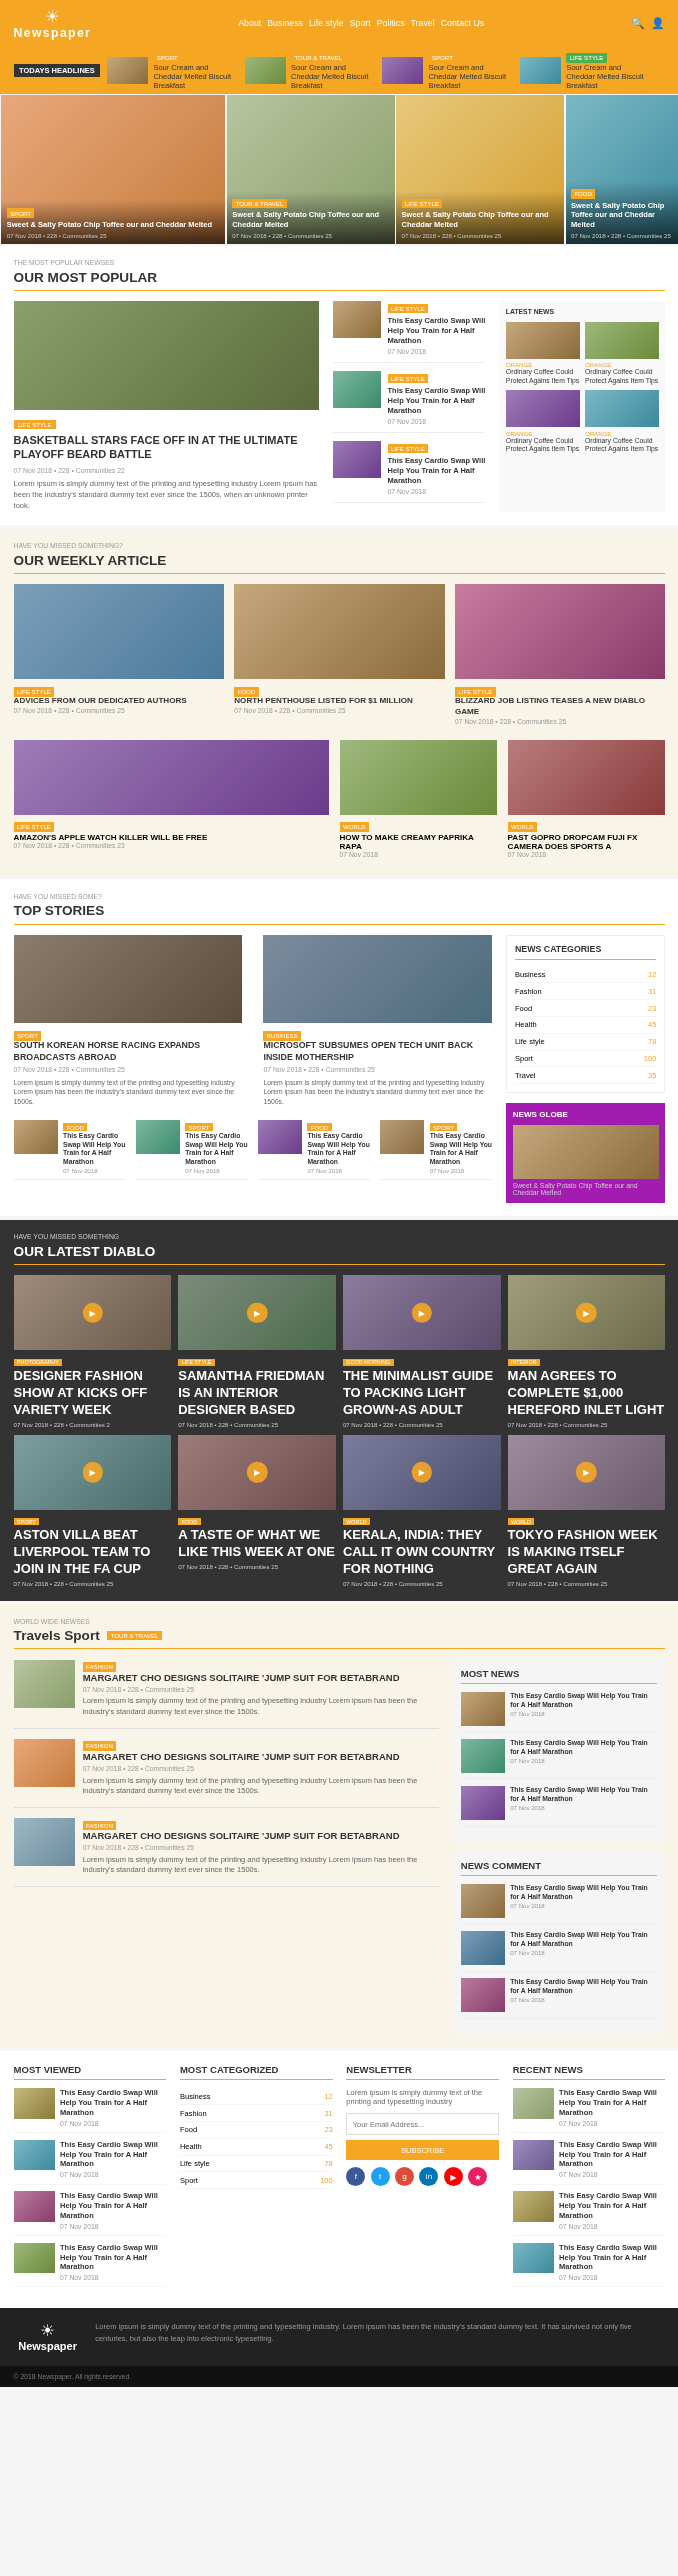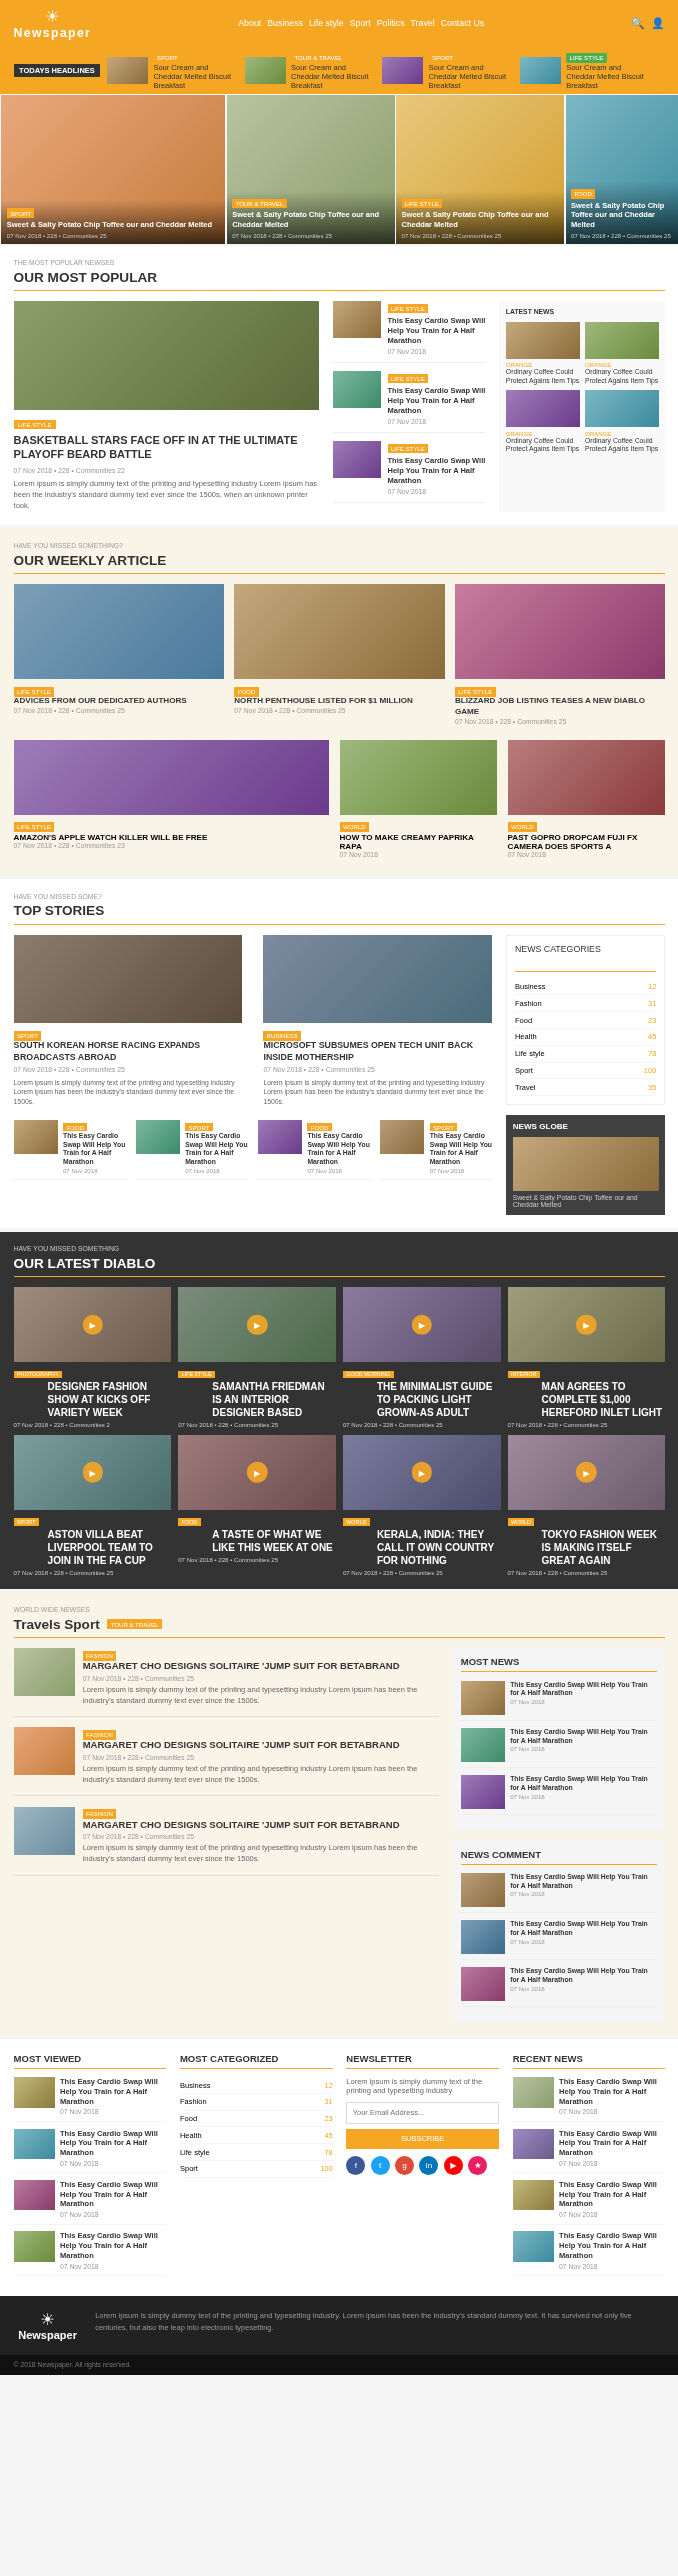--- a/index.html
+++ b/index.html
@@ -97,25 +97,25 @@
     .top-stories-sidebar { flex: 1; }
     .top-stories-grid { display: flex; gap: 21px; margin-bottom: 13.6px; }
     .story-card { flex: 1; }
     .story-thumb { width: 100%; height: 88px; margin-bottom: 5.4px; }
     .story-bg-1 { background: linear-gradient(135deg, #8b7c6b 0%, #5b4c3b 100%); }
     .story-bg-2 { background: linear-gradient(135deg, #7c8b9e 0%, #4b6b7c 100%); }
     .story-title { font-size: 8.8px; font-weight: bold; color: #333; line-height: 1.3; margin-bottom: 3.4px; }
     .story-excerpt { font-size: 6.8px; color: #666; line-height: 1.4; }
 
     .categories-box { background: white; border: 0.7px solid #eee; padding: 8.1px; margin-bottom: 10.2px; }
-    .categories-title { font-size: 8.8px; font-weight: normal; color: #333; margin-bottom: 6.8px; border-bottom: 1.4px solid #f5a623; padding-bottom: 17px; }
+    .categories-title { font-size: 8.8px; font-weight: bold; color: #333; margin-bottom: 6.8px; border-bottom: 1.4px solid #f5a623; padding-bottom: 5px; }
     .category-item { display: flex; justify-content: space-between; padding: 3.4px 0; border-bottom: 0.7px solid #f5f5f5; font-size: 7.5px; }
     .category-count { color: #f5a623; }
 
-    .news-globe-box { background: #404040; padding: 6.8px; }
+    .news-globe-box { background: #a21caf; padding: 6.8px; }
     .news-globe-title { font-size: 8.1px; font-weight: bold; color: white; margin-bottom: 5.4px; }
     .globe-thumb { width: 100%; height: 54px; background: linear-gradient(135deg, #c4a87c 0%, #8b6b3b 100%); margin-bottom: 3.4px; }
     .globe-caption { font-size: 6.8px; color: #ccc; }
 
     
     .videos-section { background: #333; padding: 13.6px; margin-bottom: 3.4px; }
     .videos-section .section-title { color: white; border-color: #f5a623; }
     .videos-section .section-label { color: #ccc; }
     .videos-grid { display: grid; grid-template-columns: repeat(4, 1fr); gap: 6.8px; }
     .video-card { }
@@ -123,21 +123,21 @@
     .video-bg-1 { background: linear-gradient(135deg, #9e8b7c 0%, #6b5b4b 100%); }
     .video-bg-2 { background: linear-gradient(135deg, #7c8b7c 0%, #4b6b4b 100%); }
     .video-bg-3 { background: linear-gradient(135deg, #8b7c9e 0%, #5b4b6b 100%); }
     .video-bg-4 { background: linear-gradient(135deg, #9e9e7c 0%, #6b6b4b 100%); }
     .video-bg-5 { background: linear-gradient(135deg, #7c9e9e 0%, #4b6b6b 100%); }
     .video-bg-6 { background: linear-gradient(135deg, #9e7c7c 0%, #6b4b4b 100%); }
     .video-bg-7 { background: linear-gradient(135deg, #7c7c9e 0%, #4b4b6b 100%); }
     .video-bg-8 { background: linear-gradient(135deg, #9e8b9e 0%, #6b5b6b 100%); }
     .play-btn { position: absolute; top: 50%; left: 50%; transform: translate(-50%, -50%); width: 20.4px; height: 20.4px; background: rgba(245,166,35,0.9); border-radius: 50%; display: flex; align-items: center; justify-content: center; color: white; font-size: 8.1px; }
     .video-tag { font-size: 5.4px; padding: 0.7px 3.4px; color: white; display: inline-block; margin-bottom: 2px; }
-    .video-title { font-size: 10px; color: white; line-height: 1.3; font-weight: bold; margin-left: 34px; }
+    .video-title { font-size: 13px; color: white; line-height: 1.3; font-weight: bold; }
     .video-meta { font-size: 6.1px; color: #ccc; margin-top: 2px; }
 
     
     .travel-section { background: #f9f4e8; padding: 13.6px; margin-bottom: 3.4px; }
     .travel-layout { display: flex; gap: 13.6px; }
     .travel-main { flex: 2; }
     .travel-sidebar { flex: 1; }
     .travel-article { display: flex; gap: 8.1px; margin-bottom: 10.2px; border-bottom: 0.7px solid #ddd; padding-bottom: 10.2px; }
     .travel-thumb { width: 61px; height: 48px; flex-shrink: 0; }
     .travel-bg-1 { background: linear-gradient(135deg, #b8c4a0 0%, #8a9e6b 100%); }

